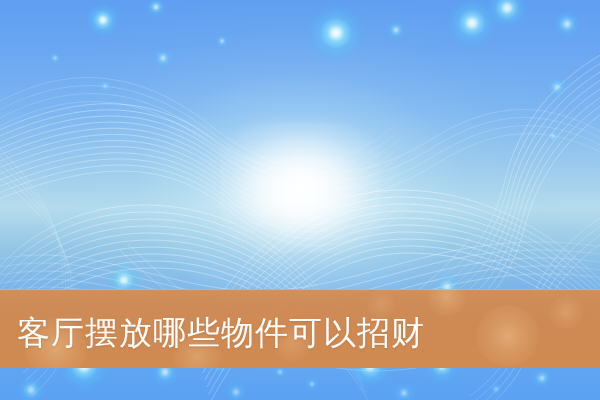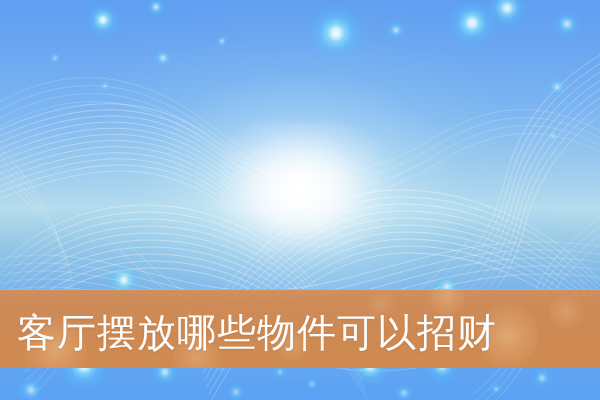--- a/index.html
+++ b/index.html
@@ -92,21 +92,21 @@
     position: absolute;
     border-radius: 50%;
     transform: translate(-50%,-50%);
   }
   .banner-text {
     position: absolute;
     left: 17px;
     top: 311px;
     width: 560px;
     color: #fdfdfd;
-    font-size: 39px;
+    font-size: 33px;
     line-height: 44px;
     letter-spacing: 1px;
     font-weight: 400;
     white-space: nowrap;
     font-family: "DejaVu Sans", sans-serif;
     text-shadow: 0 1px 2px rgba(120,60,20,0.18);
   }
   
   .banner-topline {
     position: absolute;

